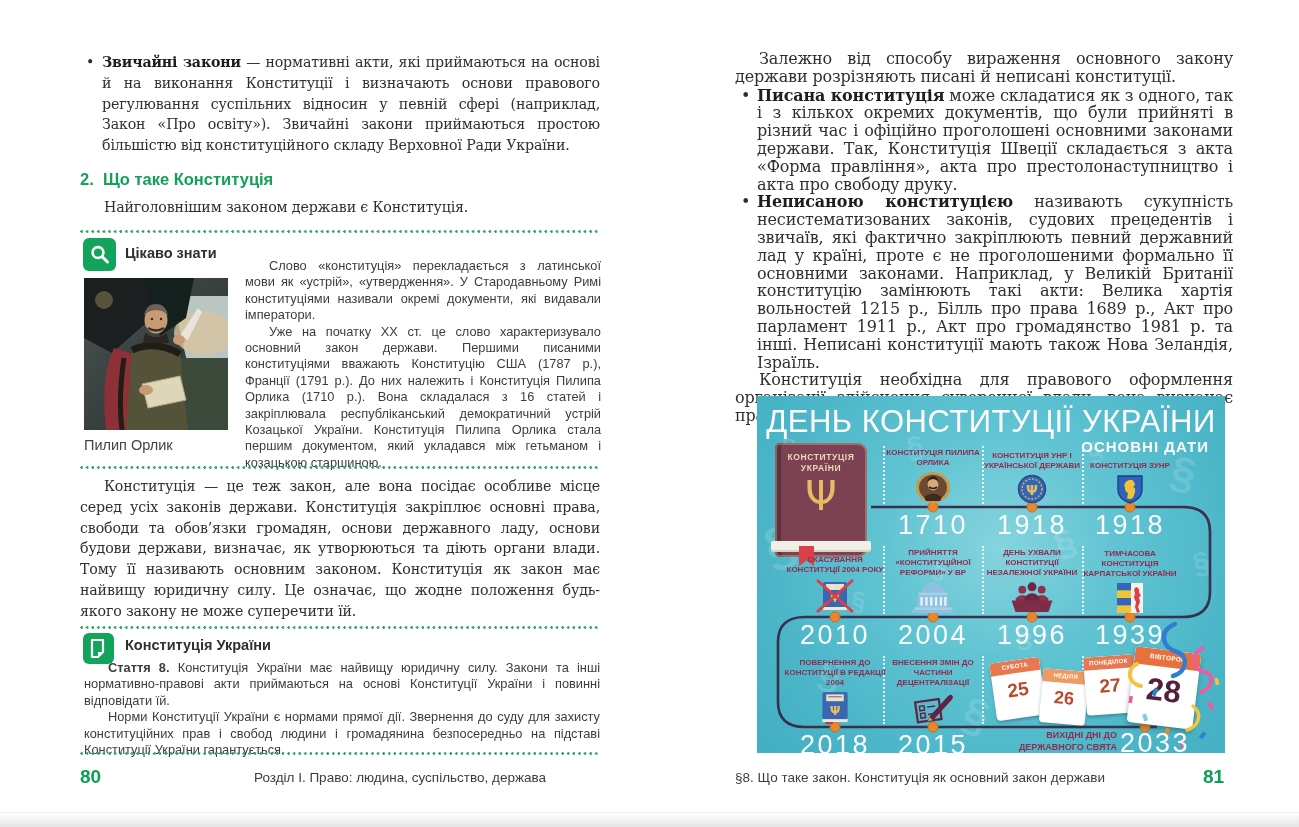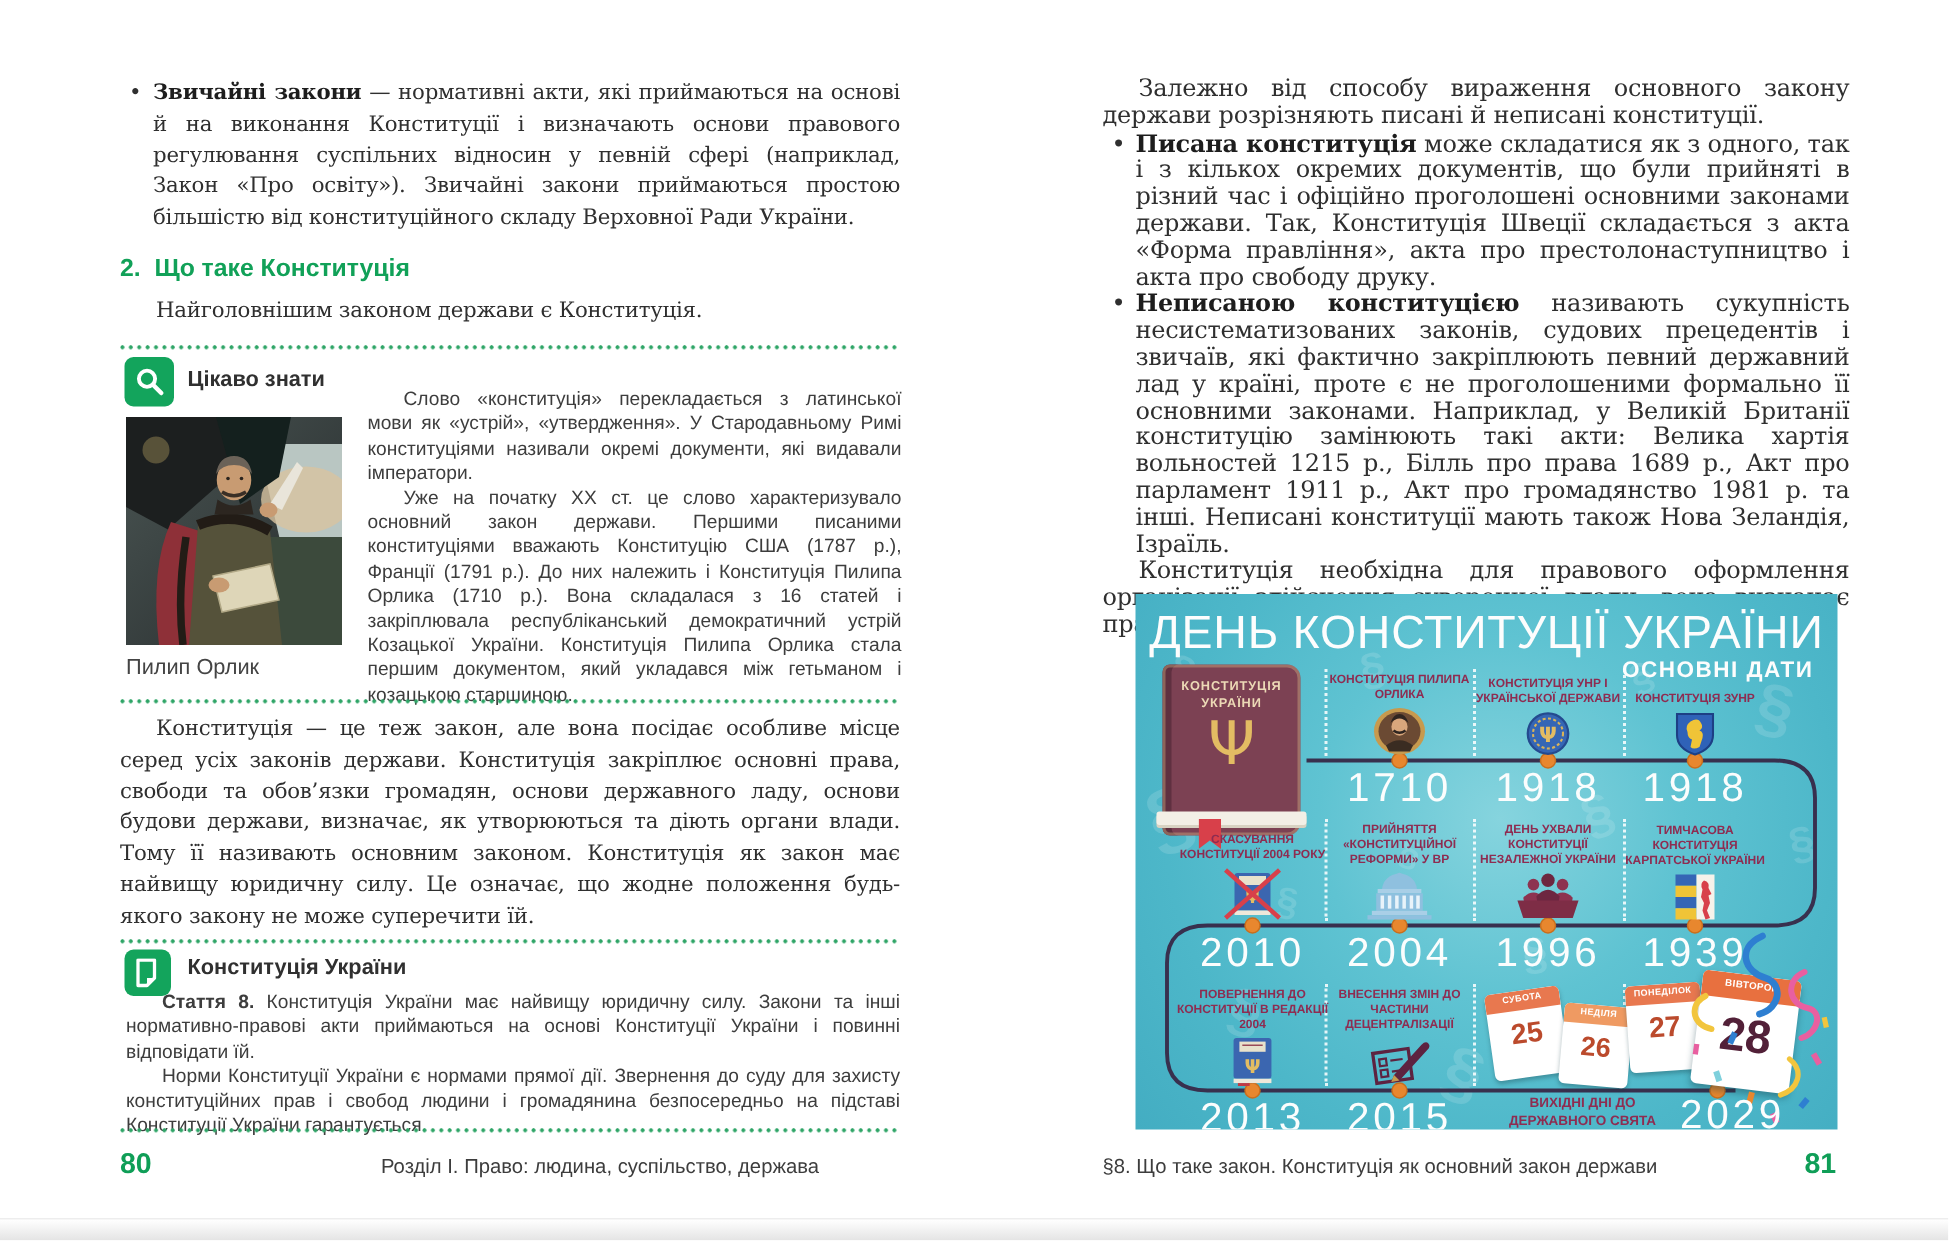--- a/index.html
+++ b/index.html
@@ -41,21 +41,21 @@
            display:flex;flex-direction:column;align-items:center;}
   .ig-book .bt{color:#ecd9b6;font-size:8.5px;font-weight:bold;letter-spacing:.6px;margin-top:9px;text-align:center;line-height:1.3;}
   .ig-book .tr{color:#e3bc63;font-size:40px;line-height:40px;margin-top:2px;font-family:"DejaVu Sans",sans-serif;}
   .ig-pages{position:absolute;left:14px;top:145px;width:100px;height:9px;background:#f3efe6;border-radius:2px;
             box-shadow:0 2px 0 #d8d2c2;}
   .ig-mark{position:absolute;left:42px;top:150px;width:15px;height:20px;background:#d8404a;
            clip-path:polygon(0 0,100% 0,100% 100%,50% 72%,0 100%);}
   .cal{position:absolute;background:#fff;border-radius:4px;box-shadow:0 2px 3px rgba(20,60,70,.35);overflow:hidden;}
   .cal .hd{color:#fff;font-weight:bold;font-size:6px;letter-spacing:.3px;text-align:center;padding-top:3px;height:10px;}
   .cal .nm{text-align:center;font-weight:bold;color:#bb4a2c;}
-  .note{position:absolute;color:#8e2c51;font-weight:bold;font-size:9px;line-height:1.3;text-align:center;}
+  .note{position:absolute;color:#8e2c51;font-weight:bold;font-size:9px;line-height:1.3;text-align:right;}
   svg{display:block;}
 </style>
 </head>
 <body>
 
 <div class="sheet">
 
   <div class="abs serif" style="left:80px;top:52px;width:520px;">
     <div class="hang"><b class="lead">Звичайні закони</b><span> — нормативні акти, які приймаються на основі й на виконання Конституції і визначають основи правового регулювання суспільних відносин у певній сфері (наприклад, Закон «Про освіту»). Звичайні закони приймаються простою більшістю від конституційного складу Верховної Ради України.</span></div>
   </div>
@@ -350,23 +350,23 @@
       </g>
     </svg>
 
     <div class="year" style="left:116px;top:114px;">1710</div>
     <div class="year" style="left:215px;top:114px;">1918</div>
     <div class="year" style="left:313px;top:114px;">1918</div>
     <div class="year" style="left:18px;top:224px;">2010</div>
     <div class="year" style="left:116px;top:224px;">2004</div>
     <div class="year" style="left:215px;top:224px;">1996</div>
     <div class="year" style="left:313px;top:224px;">1939</div>
-    <div class="year" style="left:18px;top:334px;">2013</div>
+    <div class="year" style="left:18px;top:334px;">2018</div>
     <div class="year" style="left:116px;top:334px;">2015</div>
-    <div class="year" style="left:338px;top:332px;">2029</div>
+    <div class="year" style="left:338px;top:332px;">2033</div>
 
     <div class="note" style="left:236px;top:334px;width:124px;">ВИХІДНІ ДНІ ДО ДЕРЖАВНОГО СВЯТА</div>
   </div>
 
   <div class="abs footer-txt" style="left:735px;top:770px;">§8. Що таке закон. Конституція як основний закон держави</div>
   <div class="abs footer-num" style="left:1203px;top:766px;">81</div>
 
   <div class="abs" style="left:0;bottom:0;width:1299px;height:14px;background:linear-gradient(#ffffff,#e4e4e4);border-top:1px solid #ededed;"></div>
 </div>
 

